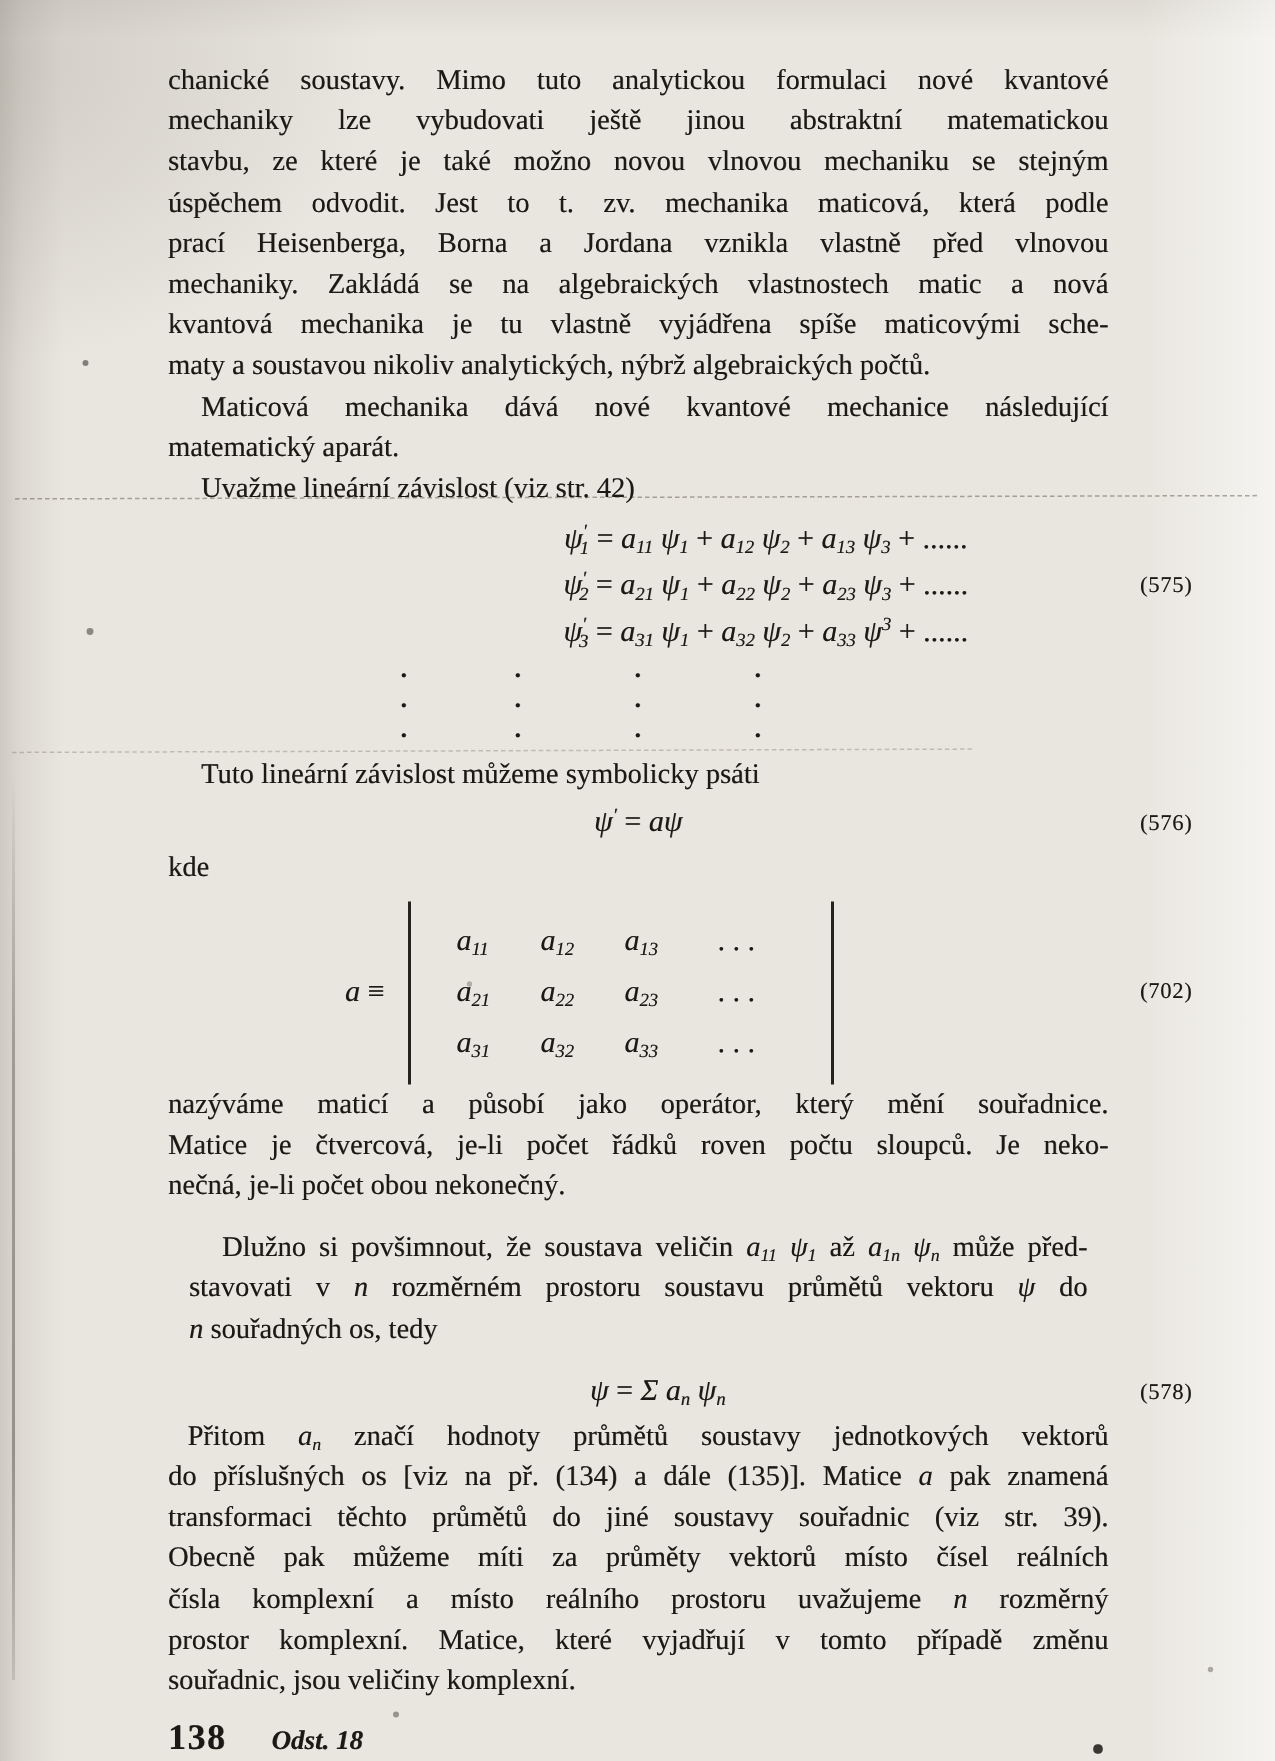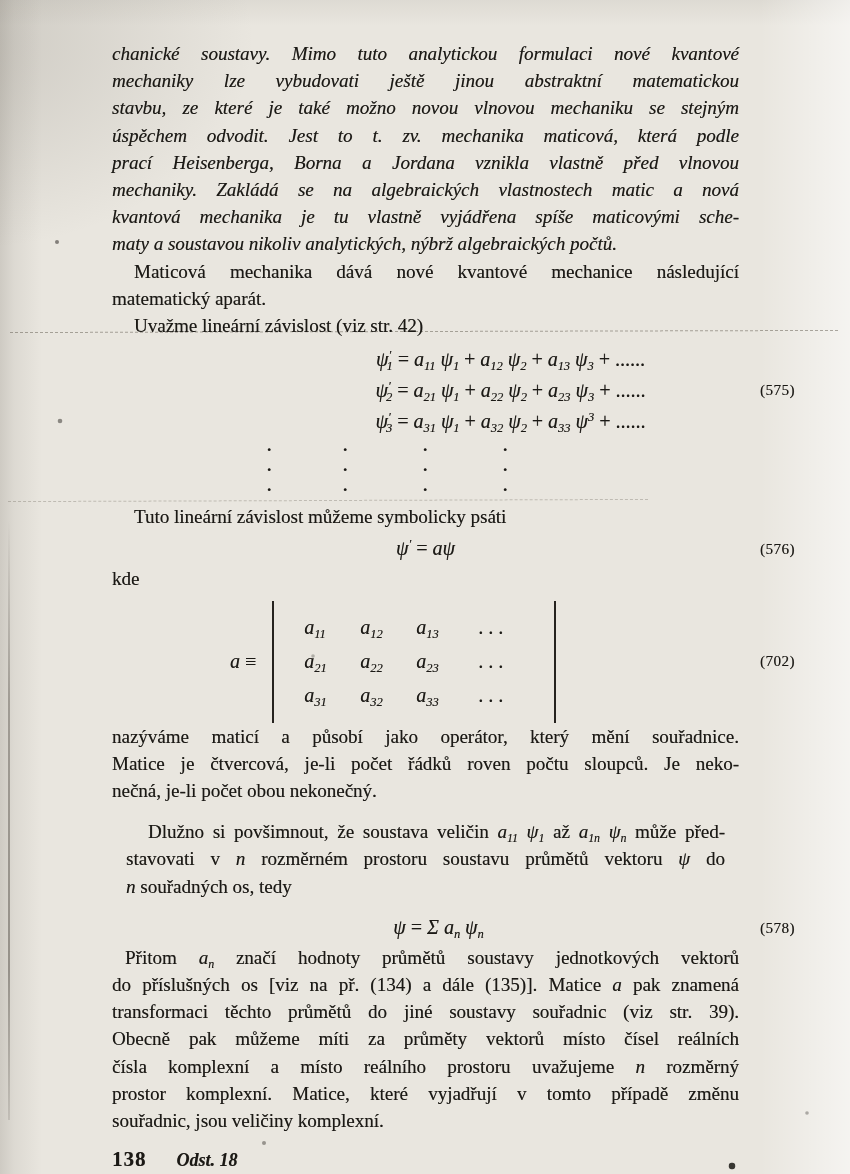--- a/index.html
+++ b/index.html
@@ -63,35 +63,35 @@
   .eq577{margin-top:8px;display:flex;align-items:center;font-size:20px;}
   .eq577 .lhs{margin-left:118px;margin-right:16px;}
   .matwrap{border-left:2px solid #26231f;border-right:2px solid #26231f;
     padding:10px 24px 10px 30px;}
   .matrow{display:grid;grid-template-columns:56px 56px 62px 52px;height:34px;
     align-items:center;}
   .matcell{white-space:nowrap;}
   .p4{margin-top:8px;}
   .p6{margin-top:6px;}
   .footer{margin-top:12px;display:flex;align-items:baseline;gap:30px;}
-  .pagenum{font-size:21px;font-weight:bold;letter-spacing:1px;}
+  .pagenum{font-size:24px;font-weight:bold;letter-spacing:1px;}
   .sectref{font-size:18px;font-style:italic;font-weight:bold;}
 </style>
 </head>
 <body>
 
 <div class="page">
   <div class="specks"></div>
   <div class="edge-line"></div>
   <div class="crease crease1"></div>
   <div class="crease crease2"></div>
 
   <main class="col">
 
-    <p class="para" style="margin:0;font-style:italic;">
+    <p class="para" style="margin:0;">
       <span class="ln j">chanické soustavy. Mimo tuto analytickou formulaci nové kvantové</span>
       <span class="ln j">mechaniky lze vybudovati ještě jinou abstraktní matematickou</span>
       <span class="ln j">stavbu, ze které je také možno novou vlnovou mechaniku se stejným</span>
       <span class="ln j">úspěchem odvodit. Jest to t. zv. mechanika maticová, která podle</span>
       <span class="ln j">prací Heisenberga, Borna a Jordana vznikla vlastně před vlnovou</span>
       <span class="ln j">mechaniky. Zakládá se na algebraických vlastnostech matic a nová</span>
       <span class="ln j">kvantová mechanika je tu vlastně vyjádřena spíše maticovými sche-</span>
       <span class="ln jlast">maty a soustavou nikoliv analytických, nýbrž algebraických počtů.</span>
     </p>
 

